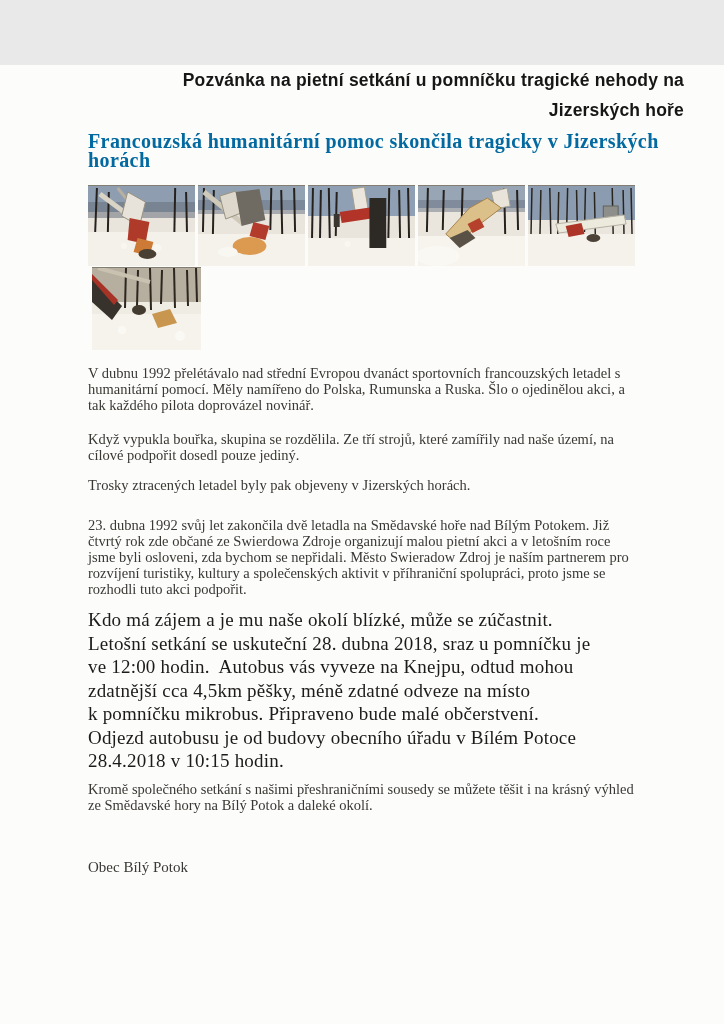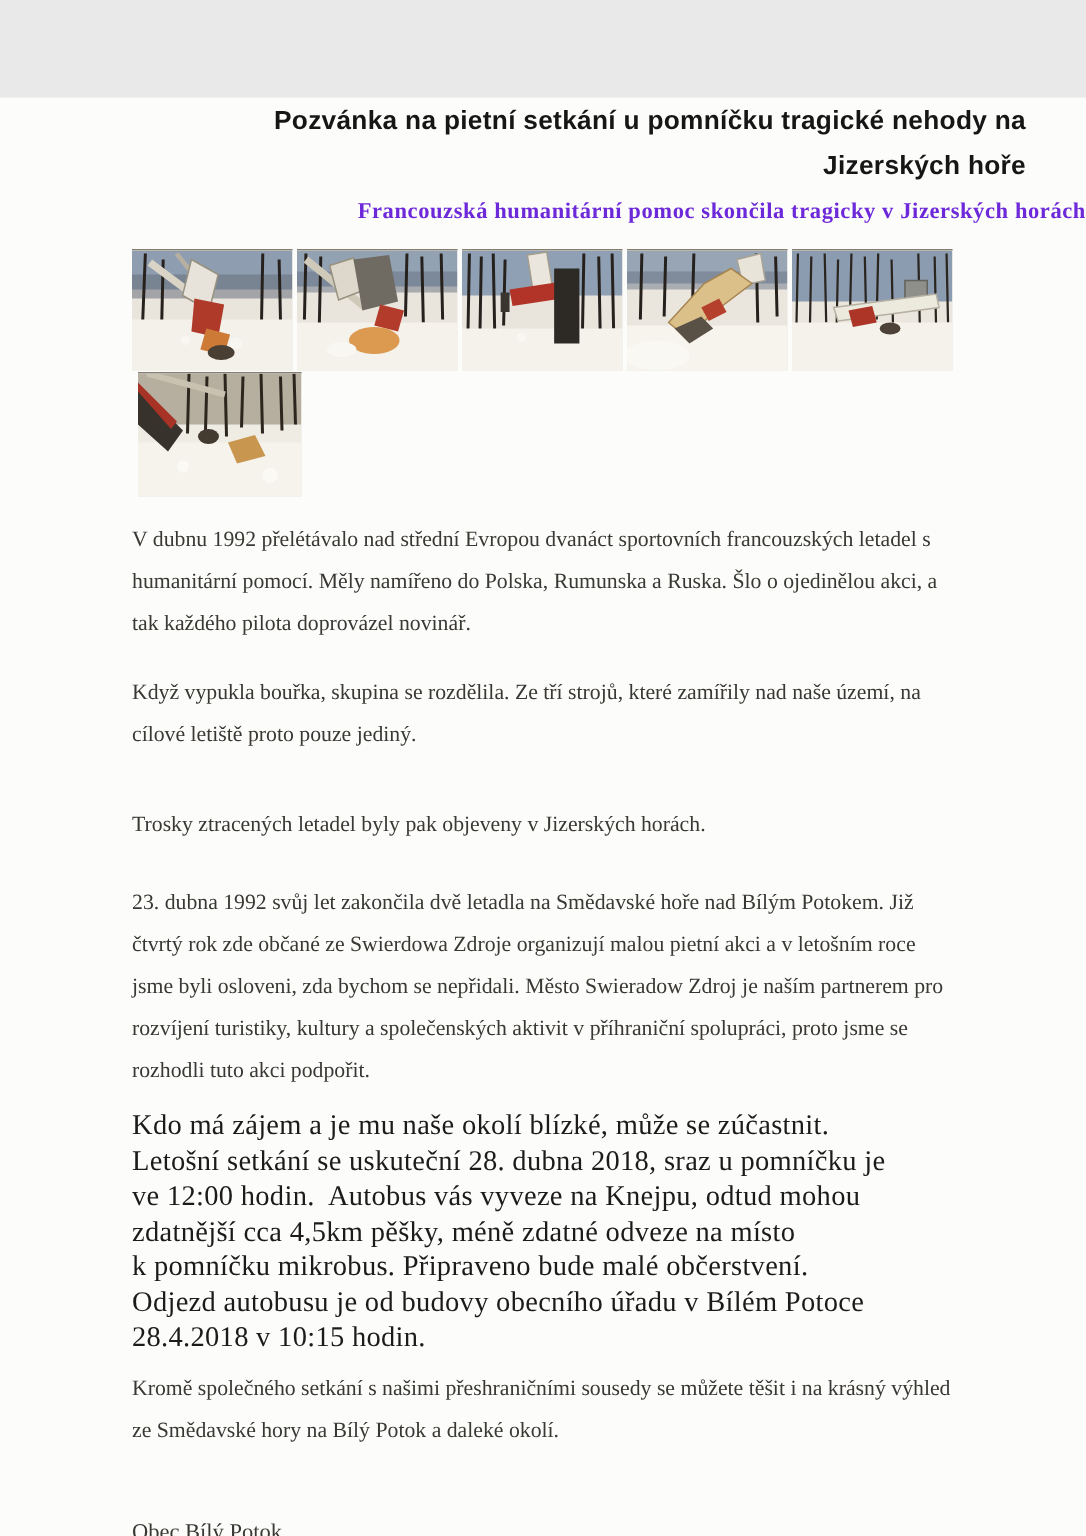--- a/index.html
+++ b/index.html
@@ -15,38 +15,38 @@
   .title{
     margin:65px 40px 0;
     text-align:right;
     font-family:"Liberation Sans",sans-serif;
     font-weight:700;font-size:17.5px;line-height:30px;
     color:#161616;letter-spacing:.2px;
   }
   .subtitle{
     margin:7px 0 0 88px;
     font-family:"Liberation Serif",serif;
-    font-weight:700;font-size:15px;line-height:19px;
-    color:#6d28d9;letter-spacing:.4px;text-align:right;
+    font-weight:700;font-size:20px;line-height:19px;
+    color:#0369a1;letter-spacing:.4px;
   }
   .collage{margin:15px 0 0 88px;width:552px;}
   .collage-row{display:flex;gap:3px;}
   .photo{
     margin:0;width:107px;height:80px;overflow:hidden;
     background:#ece8e0;border-top:1px solid #837d72;
   }
   .photo svg{display:block;width:100%;height:100%;}
   .photo-solo{margin:1px 0 0 4px;width:109px;height:82px;}
   .body{
     margin:0 0 0 88px;white-space:pre;
-    font-size:14.5px;line-height:28px;color:#3a3834;
+    font-size:14.5px;line-height:16px;color:#3a3834;
   }
   .p1{margin-top:15px}
   .p2{margin-top:18px}
-  .p3{margin-top:32px}
+  .p3{margin-top:14px}
   .p4{margin-top:24px}
   .invitation{
     margin:11px 0 0 88px;white-space:pre;
     font-family:"Liberation Serif",serif;
     font-weight:400;font-size:19px;line-height:23.5px;
     color:#1c1b19;letter-spacing:.2px;
   }
   .p5{margin-top:8px}
   .signature{
     margin:46px 0 12px 88px;
@@ -203,21 +203,21 @@
           <circle cx="88" cy="68" r="5" fill="#fbf9f4"></circle>
       </svg>
     </figure>
   </div>
 
   <p class="body p1">V dubnu 1992 přelétávalo nad střední Evropou dvanáct sportovních francouzských letadel s
 humanitární pomocí. Měly namířeno do Polska, Rumunska a Ruska. Šlo o ojedinělou akci, a
 tak každého pilota doprovázel novinář.</p>
 
   <p class="body p2">Když vypukla bouřka, skupina se rozdělila. Ze tří strojů, které zamířily nad naše území, na
-cílové letiště proto pouze jediný.</p>
+cílové podpořit dosedl pouze jediný.</p>
 
   <p class="body p3">Trosky ztracených letadel byly pak objeveny v Jizerských horách.</p>
 
   <p class="body p4">23. dubna 1992 svůj let zakončila dvě letadla na Smědavské hoře nad Bílým Potokem. Již
 čtvrtý rok zde občané ze Swierdowa Zdroje organizují malou pietní akci a v letošním roce
 jsme byli osloveni, zda bychom se nepřidali. Město Swieradow Zdroj je naším partnerem pro
 rozvíjení turistiky, kultury a společenských aktivit v příhraniční spolupráci, proto jsme se
 rozhodli tuto akci podpořit.</p>
 
   <p class="invitation">Kdo má zájem a je mu naše okolí blízké, může se zúčastnit.

